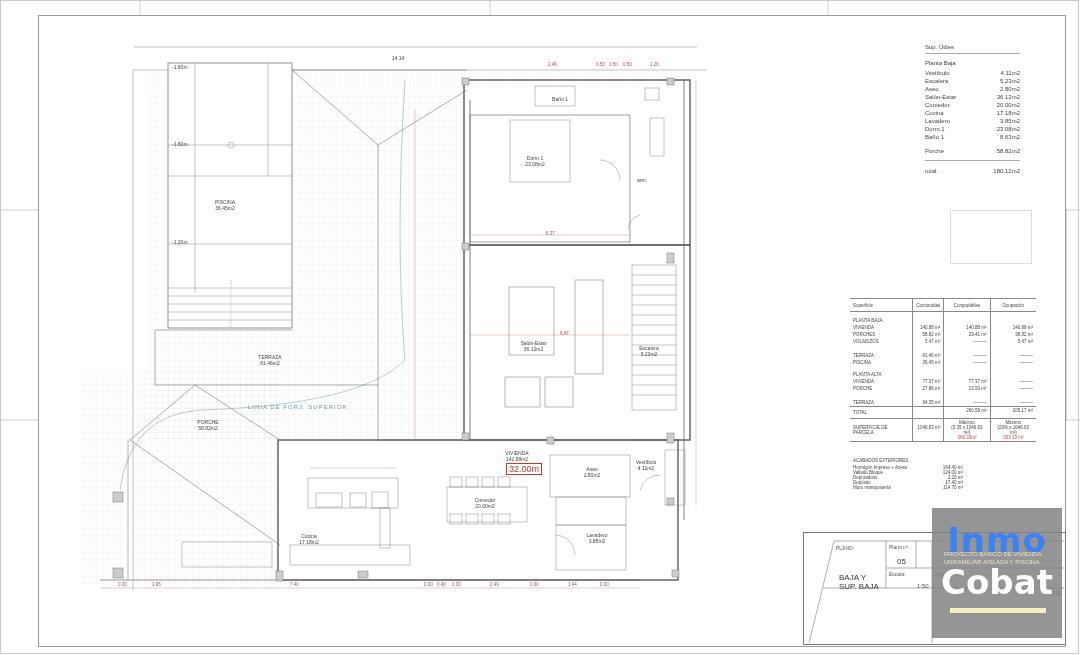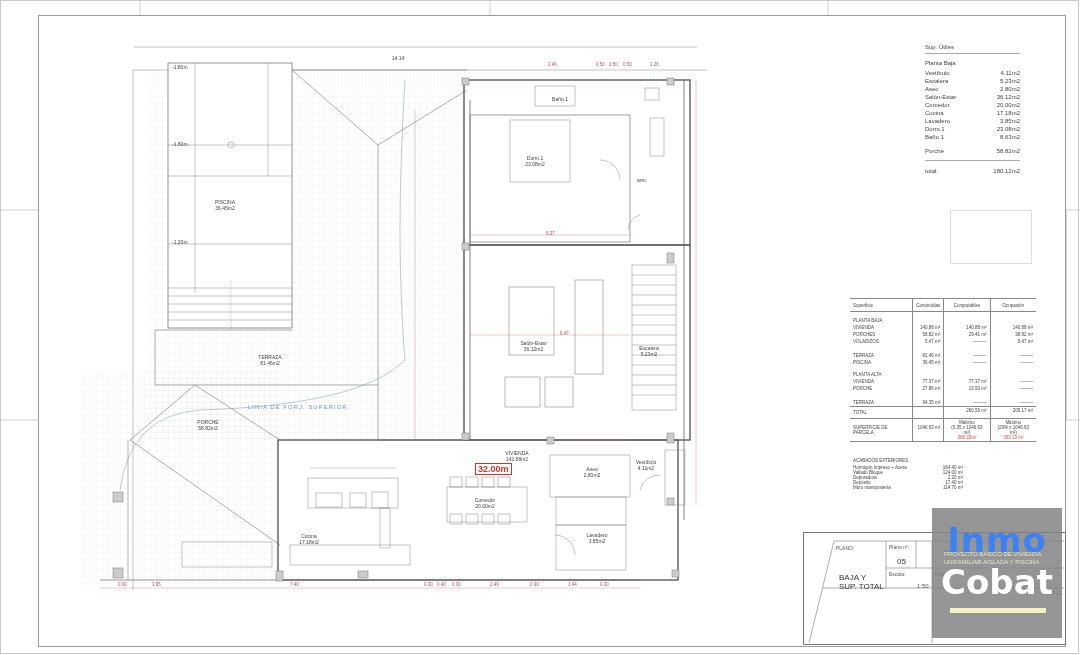--- a/index.html
+++ b/index.html
@@ -223,21 +223,21 @@
   </div>
   <div class="lbl" style="left:634px;top:345px;width:30px;">
     <div>Escalera</div>
     <div>5.23m2</div>
   </div>
 
   <div class="lbl" style="left:500px;top:450px;width:34px;">
     <div>VIVIENDA</div>
     <div>142.88m2</div>
   </div>
-  <div class="big-red" style="left:475px;top:463px;font-weight:bold;">32.00m</div>
+  <div class="big-red" style="left:506px;top:463px;">32.00m</div>
 
   <div class="lbl" style="left:470px;top:497px;width:30px;">
     <div>Comedor</div>
     <div>20.00m2</div>
   </div>
   <div class="lbl" style="left:295px;top:533px;width:28px;">
     <div>Cocina</div>
     <div>17.18m2</div>
   </div>
   <div class="lbl" style="left:580px;top:466px;width:24px;">
@@ -459,21 +459,21 @@
       <line x1="30" y1="8" x2="260" y2="8" stroke="#777" stroke-width="0.6"></line>
       <line x1="19" y1="55" x2="260" y2="55" stroke="#777" stroke-width="0.6"></line>
       <line x1="82" y1="8" x2="82" y2="55" stroke="#777" stroke-width="0.6"></line>
       <line x1="112" y1="8" x2="112" y2="35" stroke="#777" stroke-width="0.6"></line>
       <line x1="82" y1="35" x2="260" y2="35" stroke="#777" stroke-width="0.6"></line>
       <line x1="128" y1="8" x2="128" y2="110" stroke="#777" stroke-width="0.6"></line>
     </svg>
     <div class="cart-text" style="left:32px;top:12px">PLANO:</div>
     <div class="cart-title" style="left:35px;top:40px">
       <div>BAJA Y</div>
-      <div>SUP. TOTAL</div>
+      <div>SUP. BAJA</div>
     </div>
     <div class="cart-text" style="left:85px;top:11px">Plano nº:</div>
     <div class="cart-num" style="left:93px;top:24px">05</div>
     <div class="cart-text" style="left:85px;top:38px">Escala:</div>
     <div class="cart-text" style="left:113px;top:50px;font-size:6px">1:50</div>
     <div class="cart-text" style="left:131px;top:38px">Fecha:</div>
     <div class="cart-text" style="left:140px;top:17px;font-size:6px">PROYECTO BÁSICO DE VIVIENDA</div>
     <div class="cart-text" style="left:140px;top:26px;font-size:6px">UNIFAMILIAR AISLADA Y PISCINA</div>
     <div class="cart-text" style="left:244px;top:57px">PP-22</div>
   </div>

